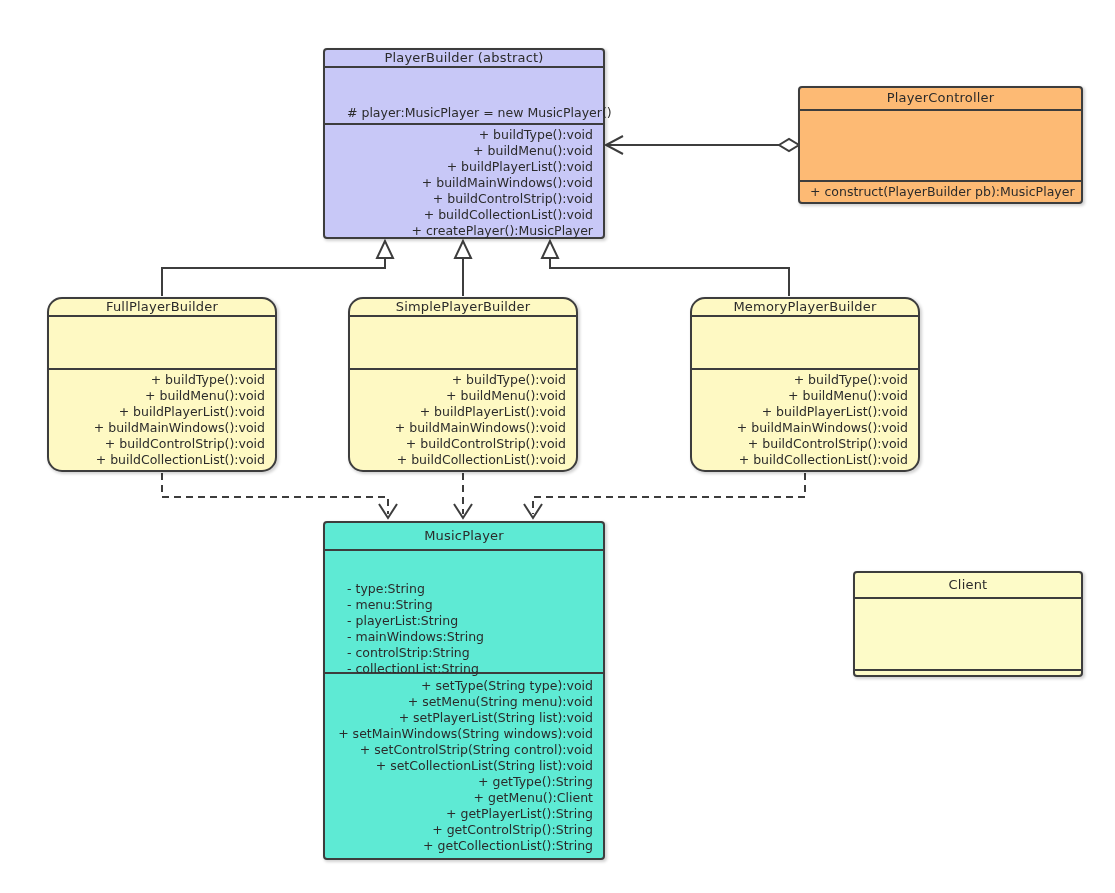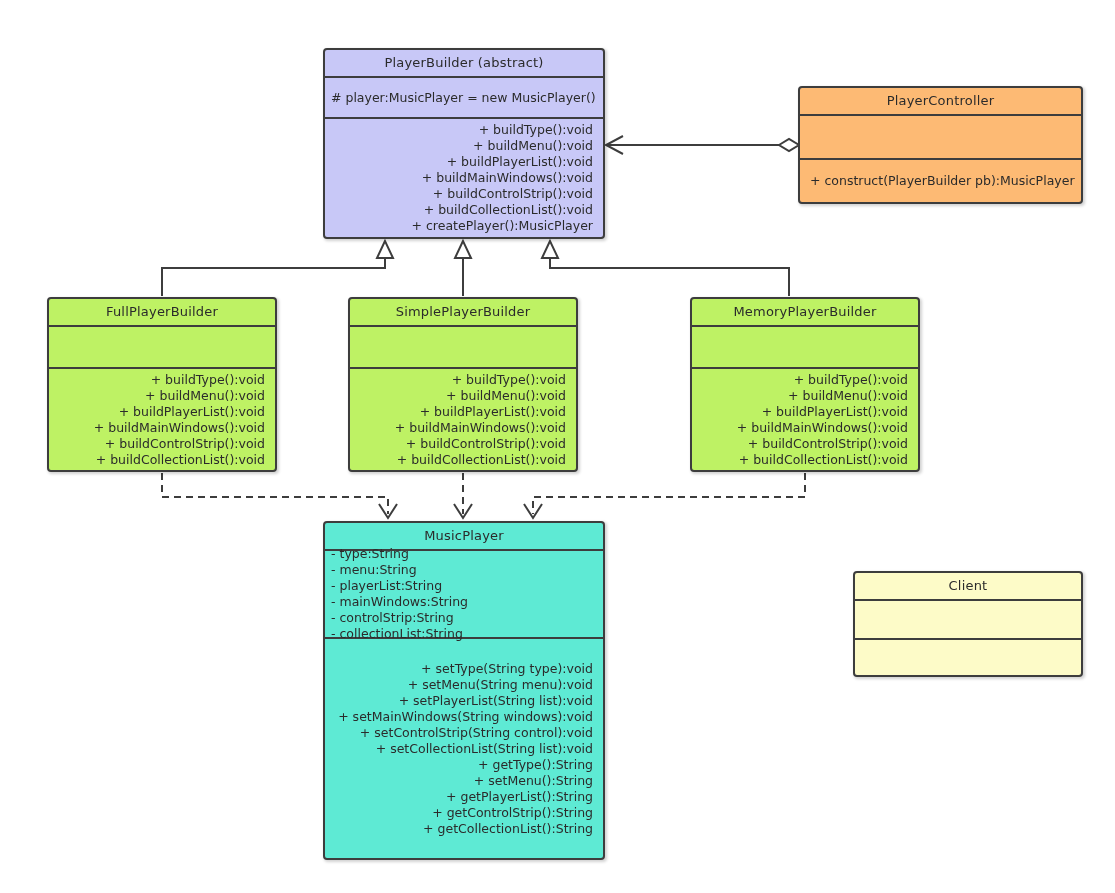--- a/index.html
+++ b/index.html
@@ -14,26 +14,26 @@
     display:flex;flex-direction:column;
     box-shadow:1.5px 1.5px 3px rgba(0,0,0,0.18);
     font-size:12.5px;line-height:16px;
   }
   .sec{box-sizing:border-box;display:flex;flex-direction:column;justify-content:center;}
   .title{
     height:28px;border-bottom:2px solid #3d3d3d;
     font-weight:normal;font-size:13px;text-align:center;align-items:center;
     letter-spacing:0.2px;
   }
-  .attrs{border-bottom:2px solid #3d3d3d;padding:2px 6px;}
+  .attrs{border-bottom:2px solid #3d3d3d;padding:2px 22px;margin-top:35px;}
   .methods{flex:1;padding:2px 10px;text-align:right;}
   .line{white-space:nowrap;}
   .c-periwinkle{background:#c8c8f7;}
   .c-lilac{background:#fdba74;}
-  .c-mint{background:#bef264;}
+  .c-mint{background:#fef9c3;border-radius:15px;}
   .c-blue{background:#5eead4;}
   .c-yellow{background:#fdfbc8;}
 </style>
 </head>
 <body>
 
 <div id="canvas">
 
   <svg id="wires" width="1115" height="893" viewBox="0 0 1115 893">
     <g stroke="#3d3d3d" stroke-width="2" fill="none">
@@ -150,21 +150,21 @@
       <div class="line">- collectionList:String</div>
     </div>
     <div class="sec methods">
       <div class="line">+ setType(String type):void</div>
       <div class="line">+ setMenu(String menu):void</div>
       <div class="line">+ setPlayerList(String list):void</div>
       <div class="line">+ setMainWindows(String windows):void</div>
       <div class="line">+ setControlStrip(String control):void</div>
       <div class="line">+ setCollectionList(String list):void</div>
       <div class="line">+ getType():String</div>
-      <div class="line">+ setMenu():String</div>
+      <div class="line">+ getMenu():Client</div>
       <div class="line">+ getPlayerList():String</div>
       <div class="line">+ getControlStrip():String</div>
       <div class="line">+ getCollectionList():String</div>
     </div>
   </div>
 
   <div class="uml-class c-yellow" style="left:853px;top:571px;width:230px;height:106px">
     <div class="sec title">Client</div>
     <div class="sec attrs" style="height:39px"></div>
     <div class="sec methods"></div>

